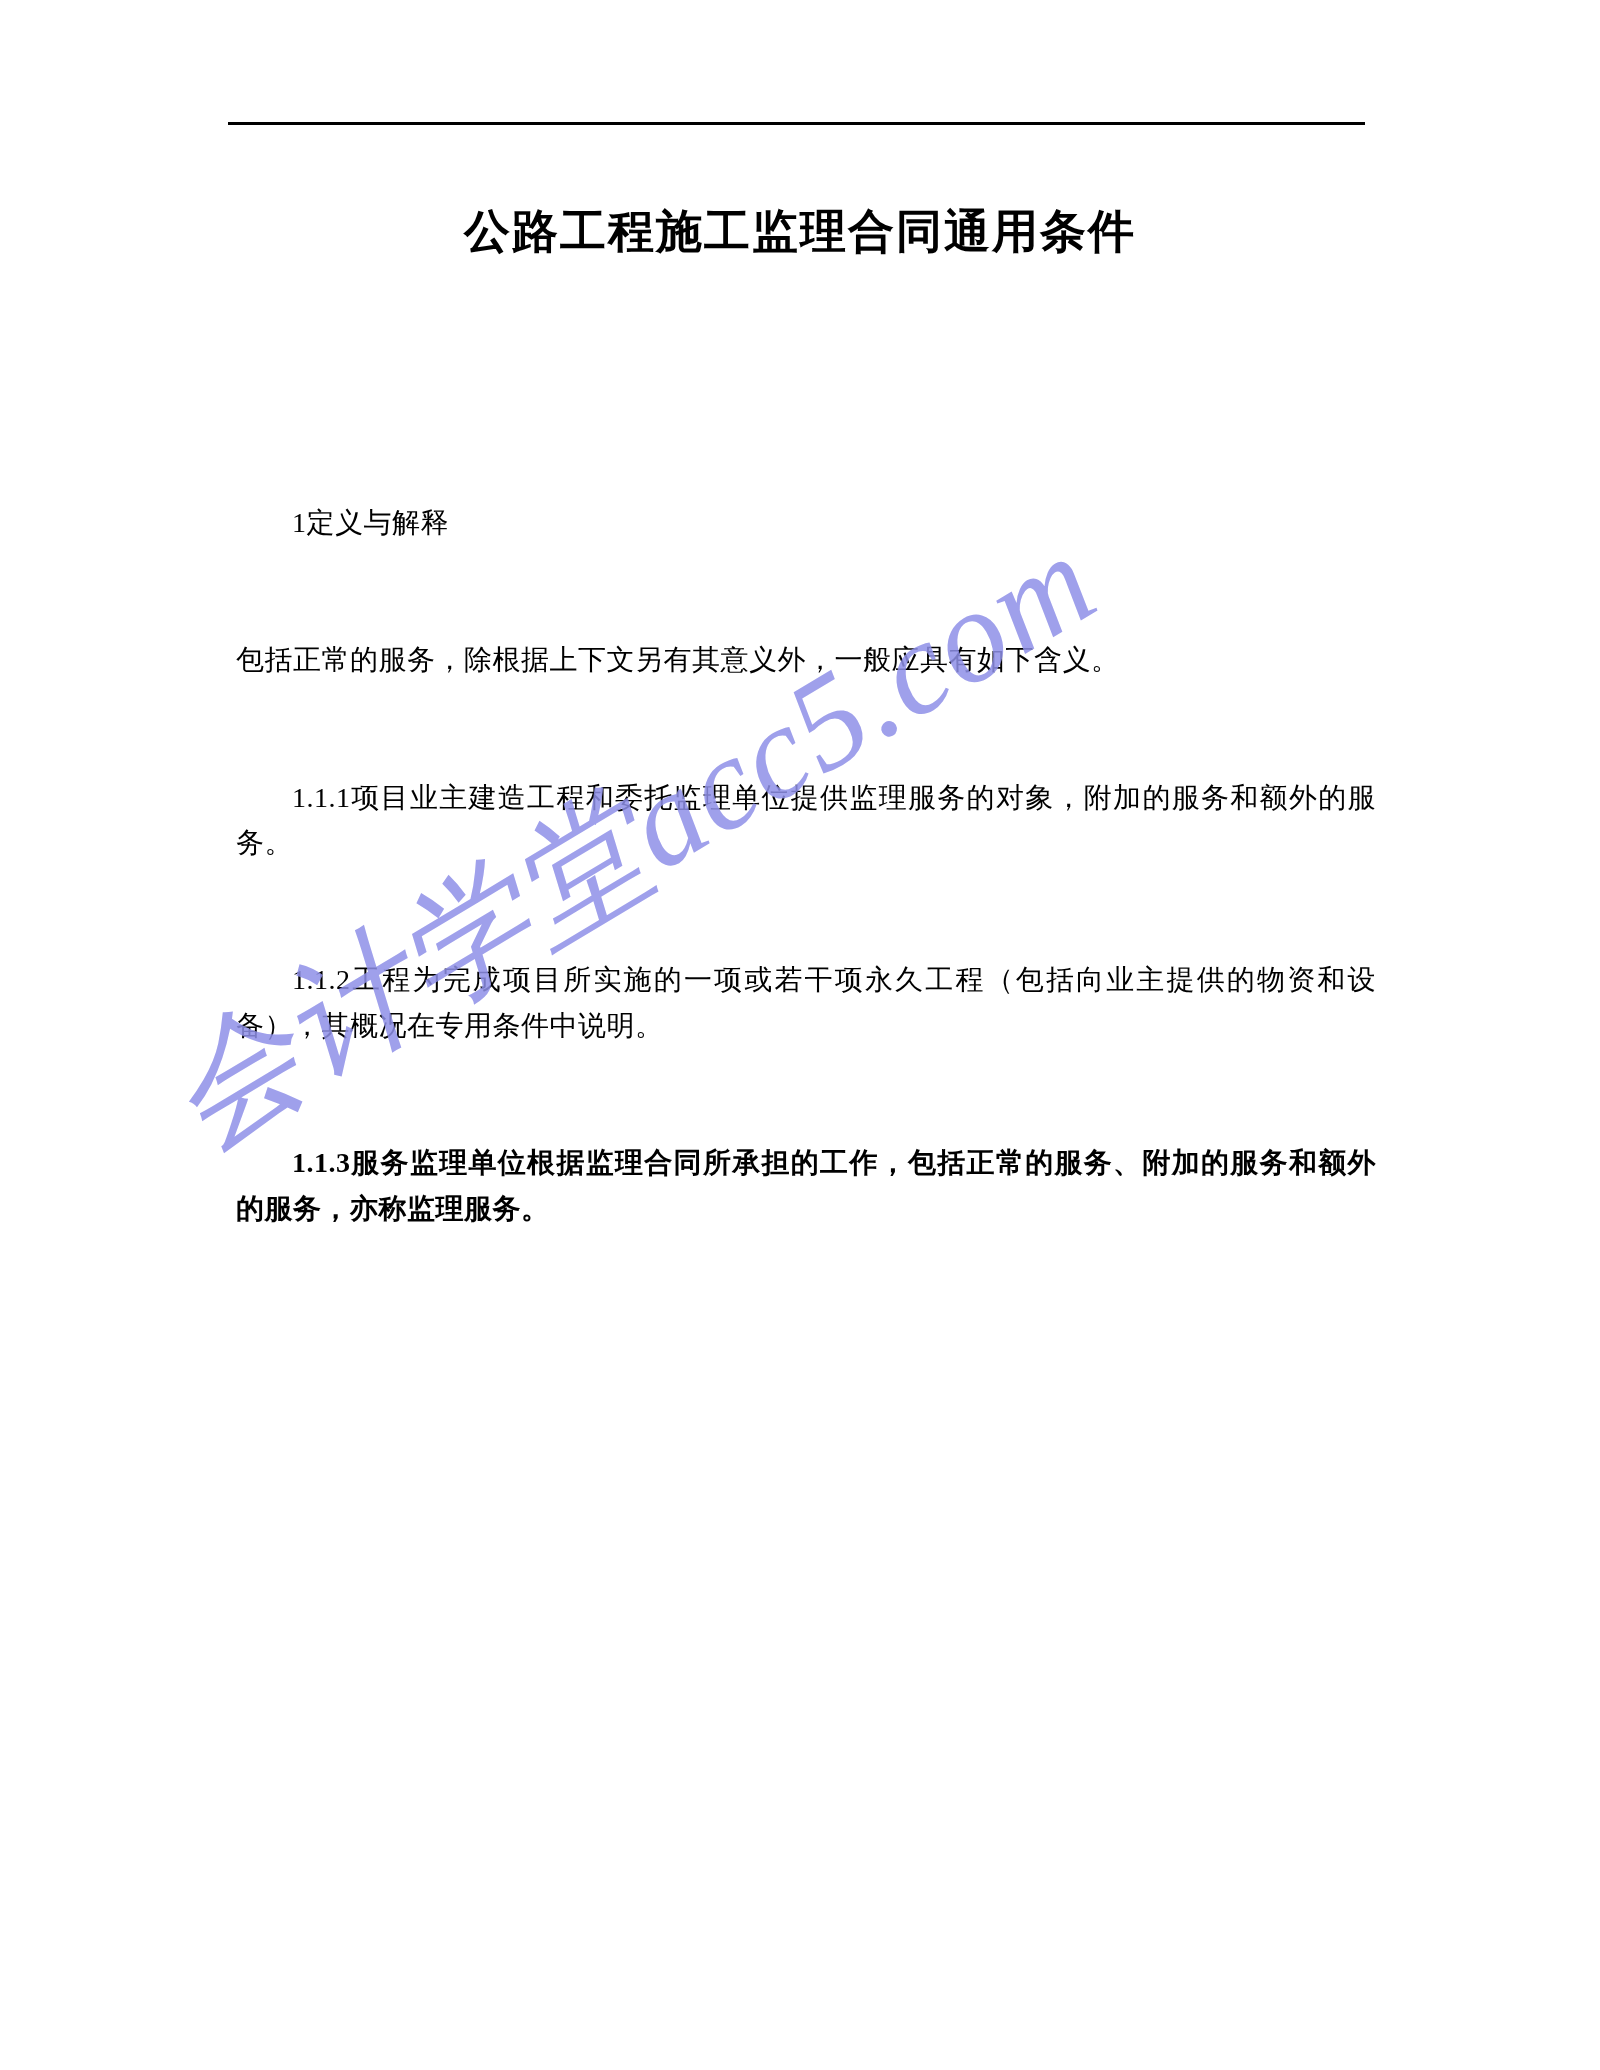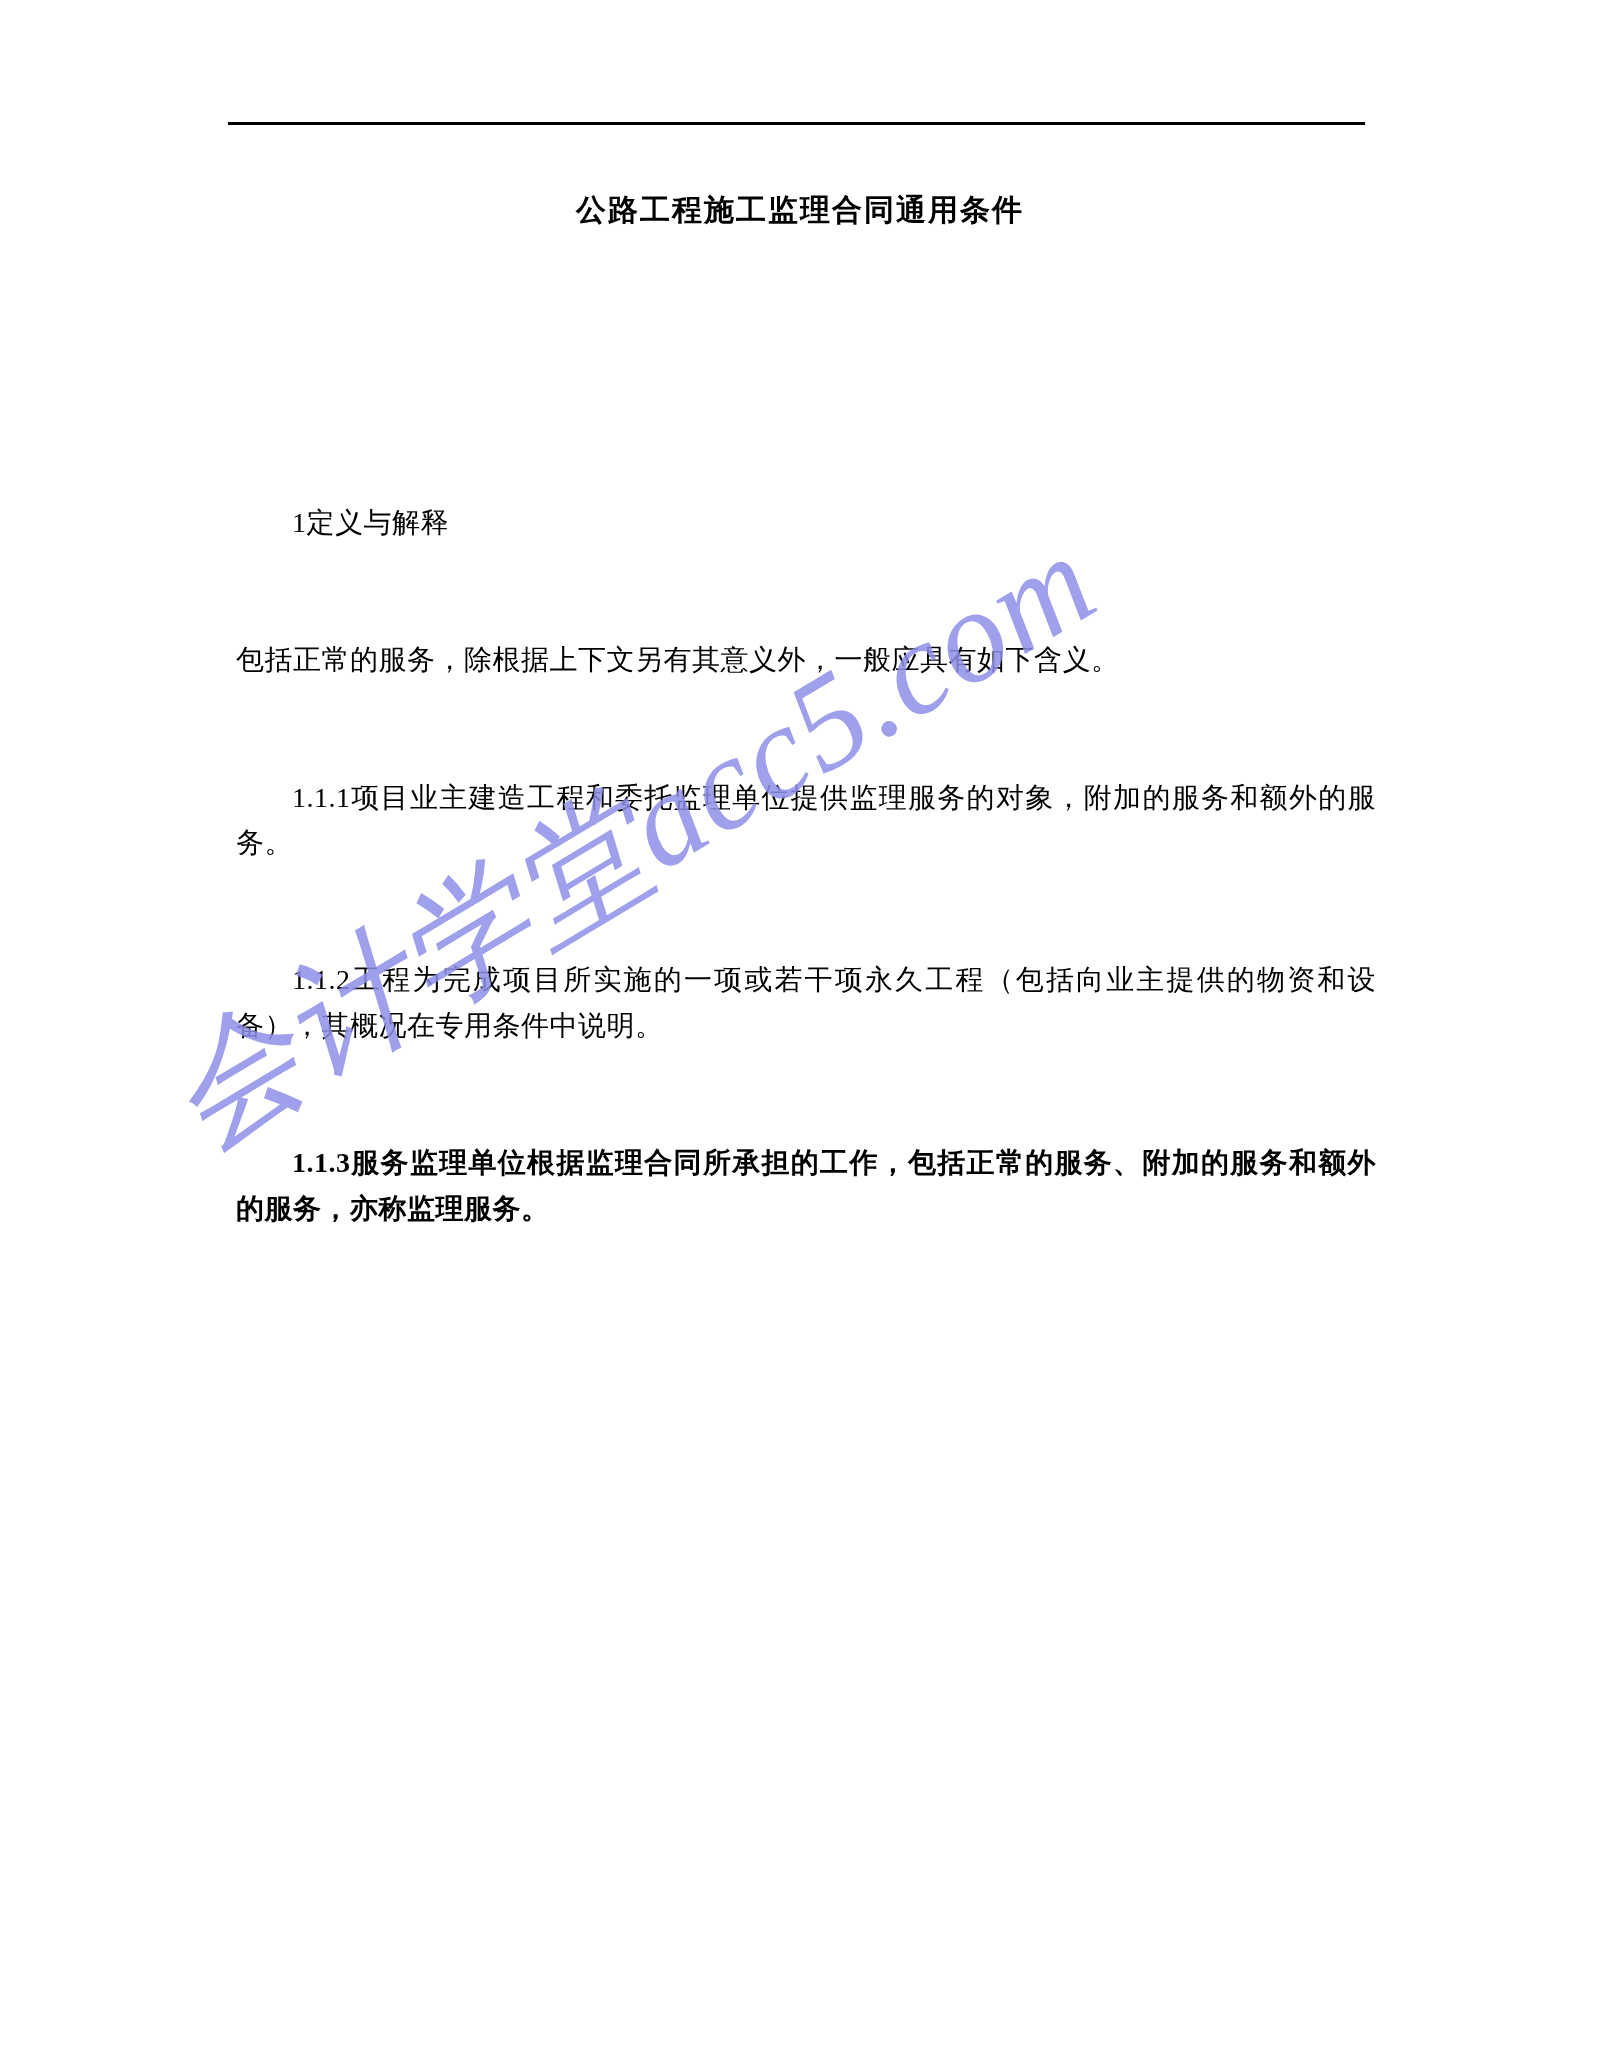--- a/index.html
+++ b/index.html
@@ -36,21 +36,21 @@
   }
 
   .doc-title {
     position: absolute;
     left: 0;
     top: 170px;
     width: 1600px;
     text-align: center;
     font-family: "DejaVu Sans", "Liberation Sans", sans-serif;
     font-weight: bold;
-    font-size: 30px;
+    font-size: 46px;
     letter-spacing: 2px;
     color: #000;
   }
 
   .content {
     position: absolute;
     left: 236px;
     top: 500px;
     width: 1140px;
   }

